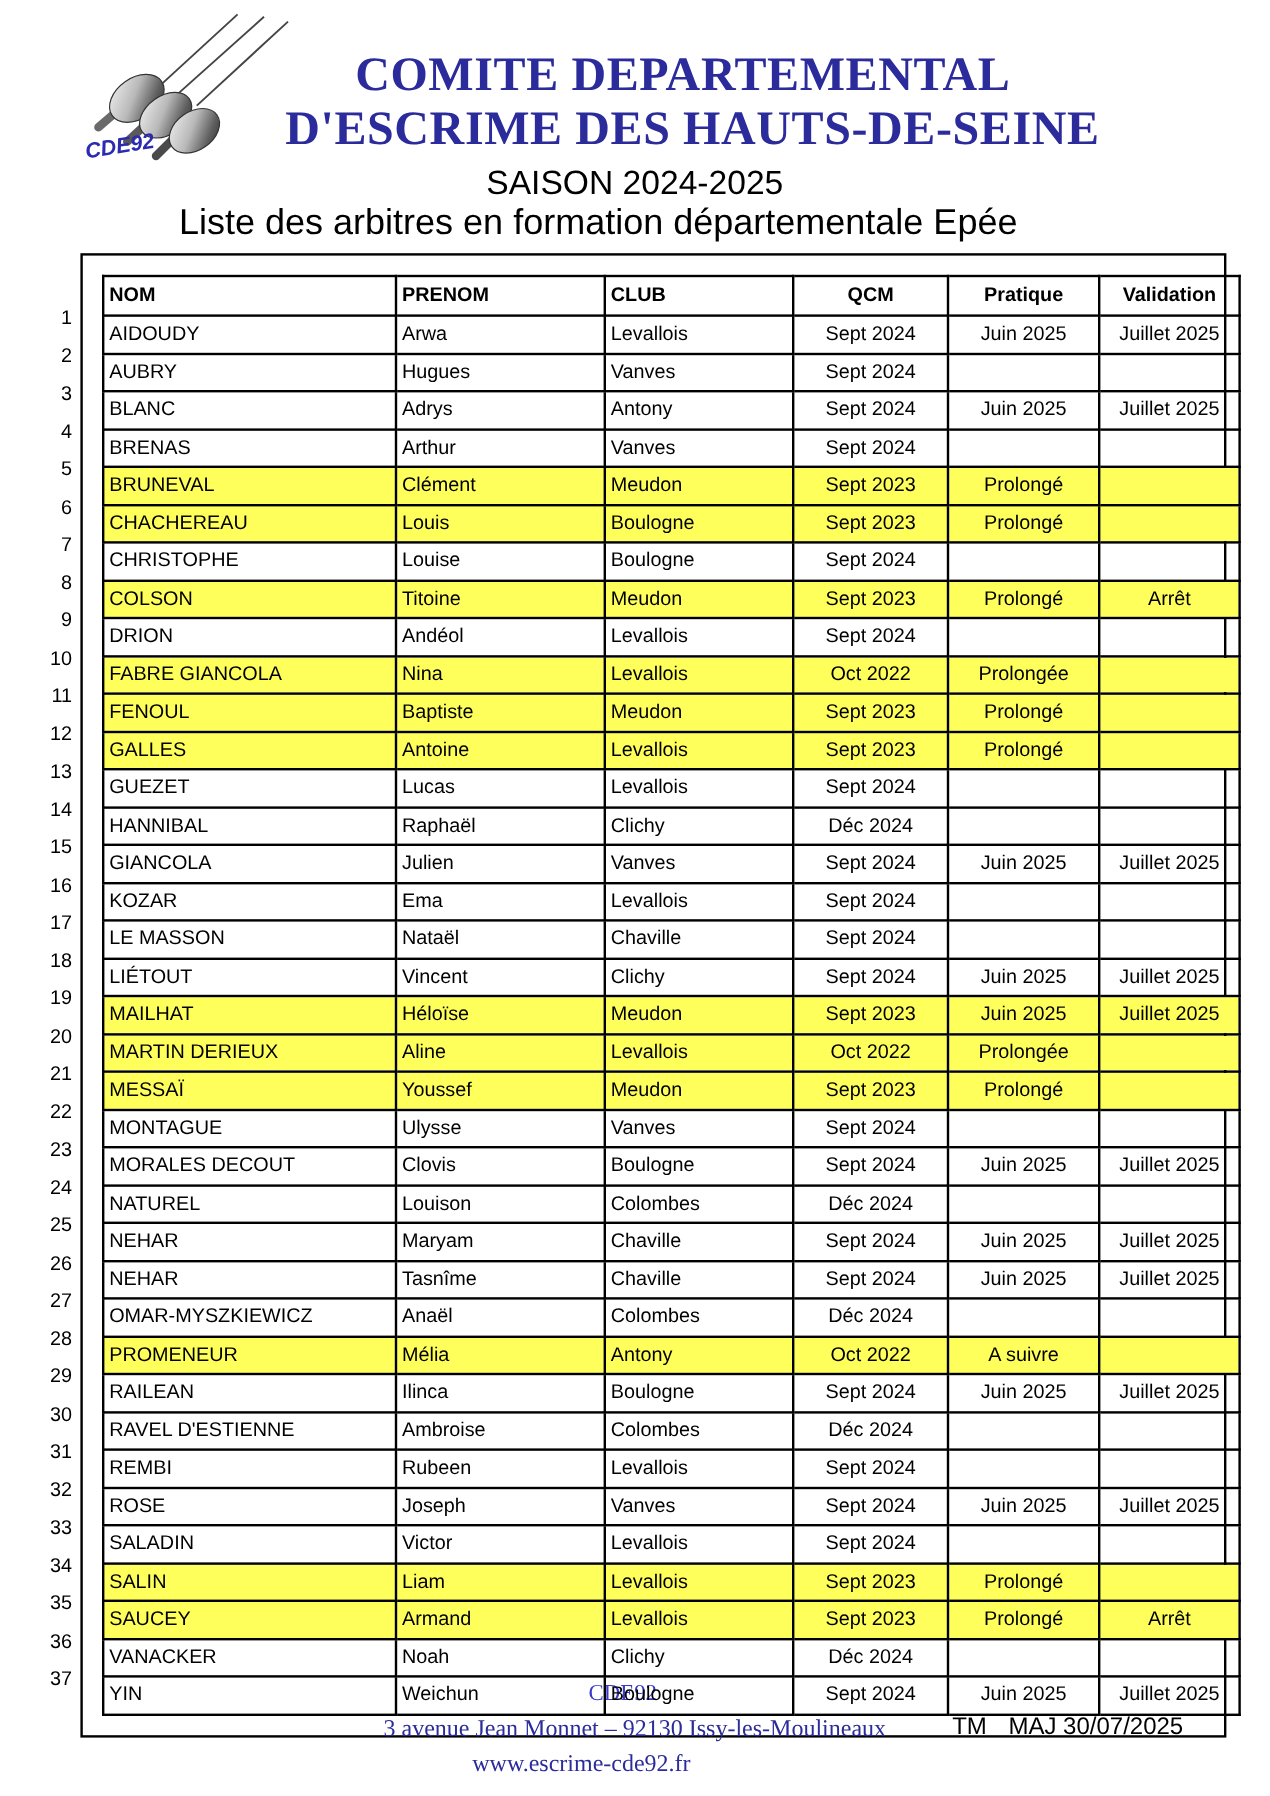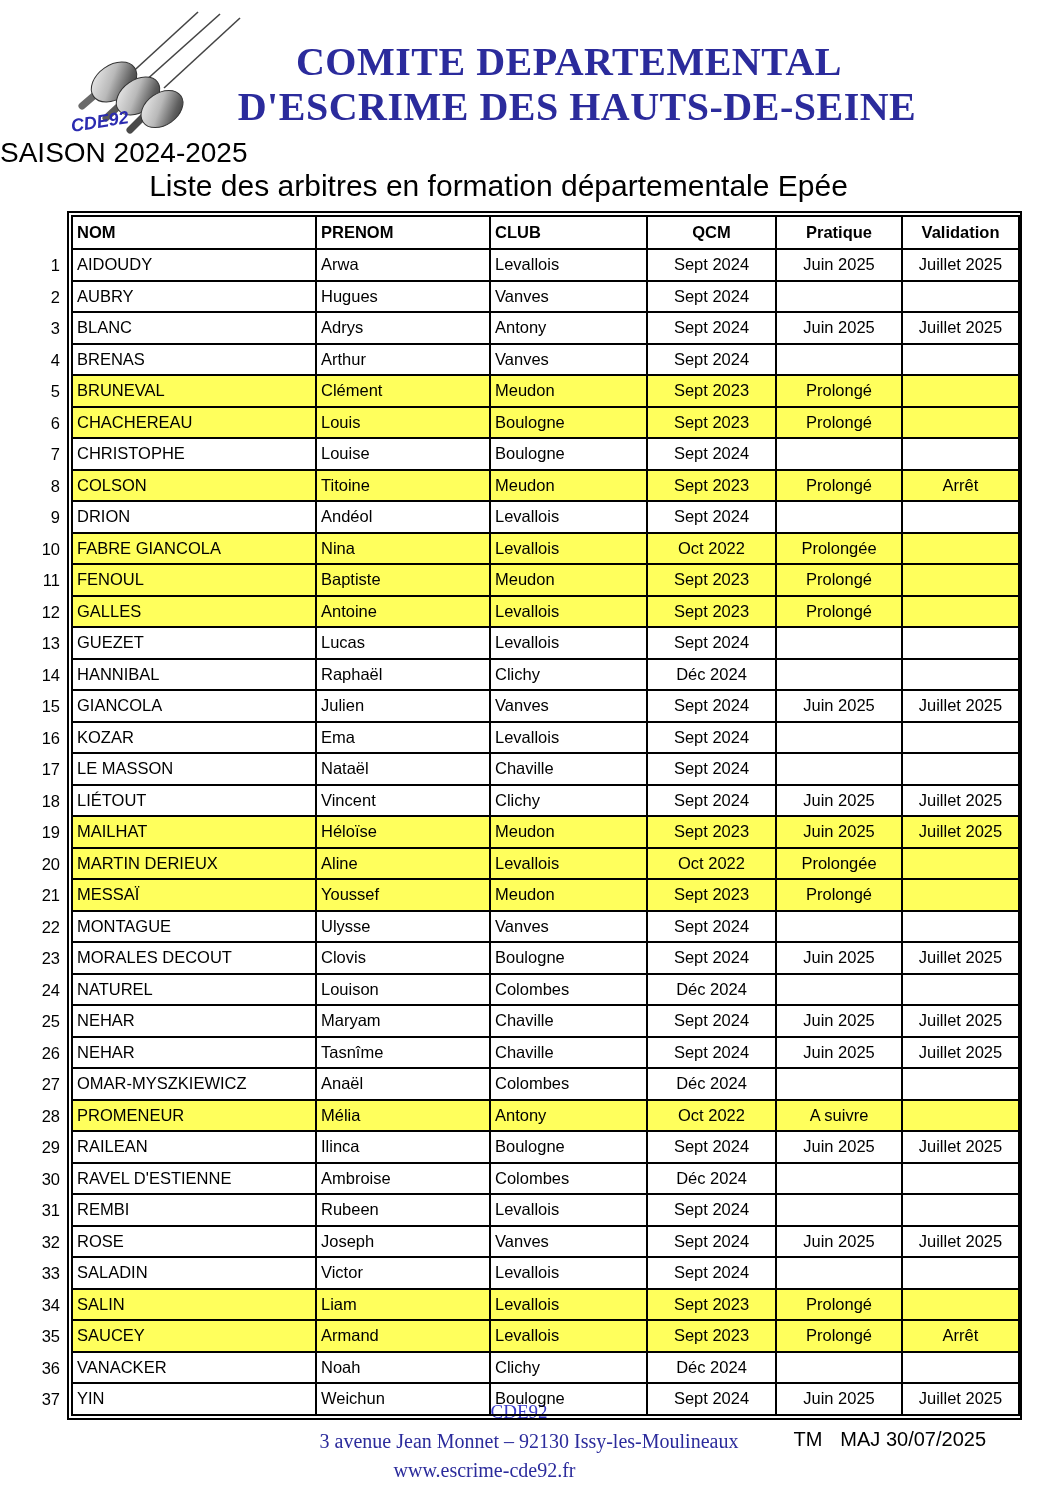--- a/index.html
+++ b/index.html
@@ -10,36 +10,36 @@
   
   .logo { position:absolute; left:52px; top:10px; width:195px; height:175px; }
   .org-title {
     position:absolute; left:0; width:1058px; text-align:center;
     font-family:"Liberation Serif", serif; font-weight:bold;
     font-size:40px; color:var(--title-blue); letter-spacing:0.5px; white-space:nowrap;
   }
   .org-line1 { top:38px; padding-left:40px; }
   .org-line2 { top:83px; padding-left:48px; }
   .season {
-    position:absolute; left:0; top:137px; width:1058px; 
+    position:absolute; left:0; top:137px; width:1058px; text-align:center;
     font-size:28px; color:#000;
   }
   .list-title {
     position:absolute; left:0; top:169px; width:997px; text-align:center;
     font-size:30px; color:#000; padding-left:0px;
   }
   
   .watermark {
     position:absolute; left:0; top:1401px; width:1038px; text-align:center;
     font-family:"Liberation Serif", serif; font-size:19px; color:var(--watermark-blue);
   }
   
   .frame {
     position:absolute; left:67px; top:211px; width:955px;
-    box-sizing:border-box; border:2px solid #000; padding:2px; background:transparent;
+    box-sizing:border-box; border:2px solid #000; padding:16px; background:transparent;
   }
   table.main { border-collapse:collapse; table-layout:fixed; width:947px; }
   table.main th, table.main td {
     border:2px solid #000; font-size:16.5px; color:#000;
     padding:0 4px; overflow:hidden; white-space:nowrap; background:transparent;
   }
   table.main thead tr { height:33px; }
   table.main tbody tr { height:31.5px; }
   th.c-nom, th.c-prenom, th.c-club, td.c-nom, td.c-prenom, td.c-club { text-align:left; }
   th.c-qcm, th.c-pratique, th.c-validation,

